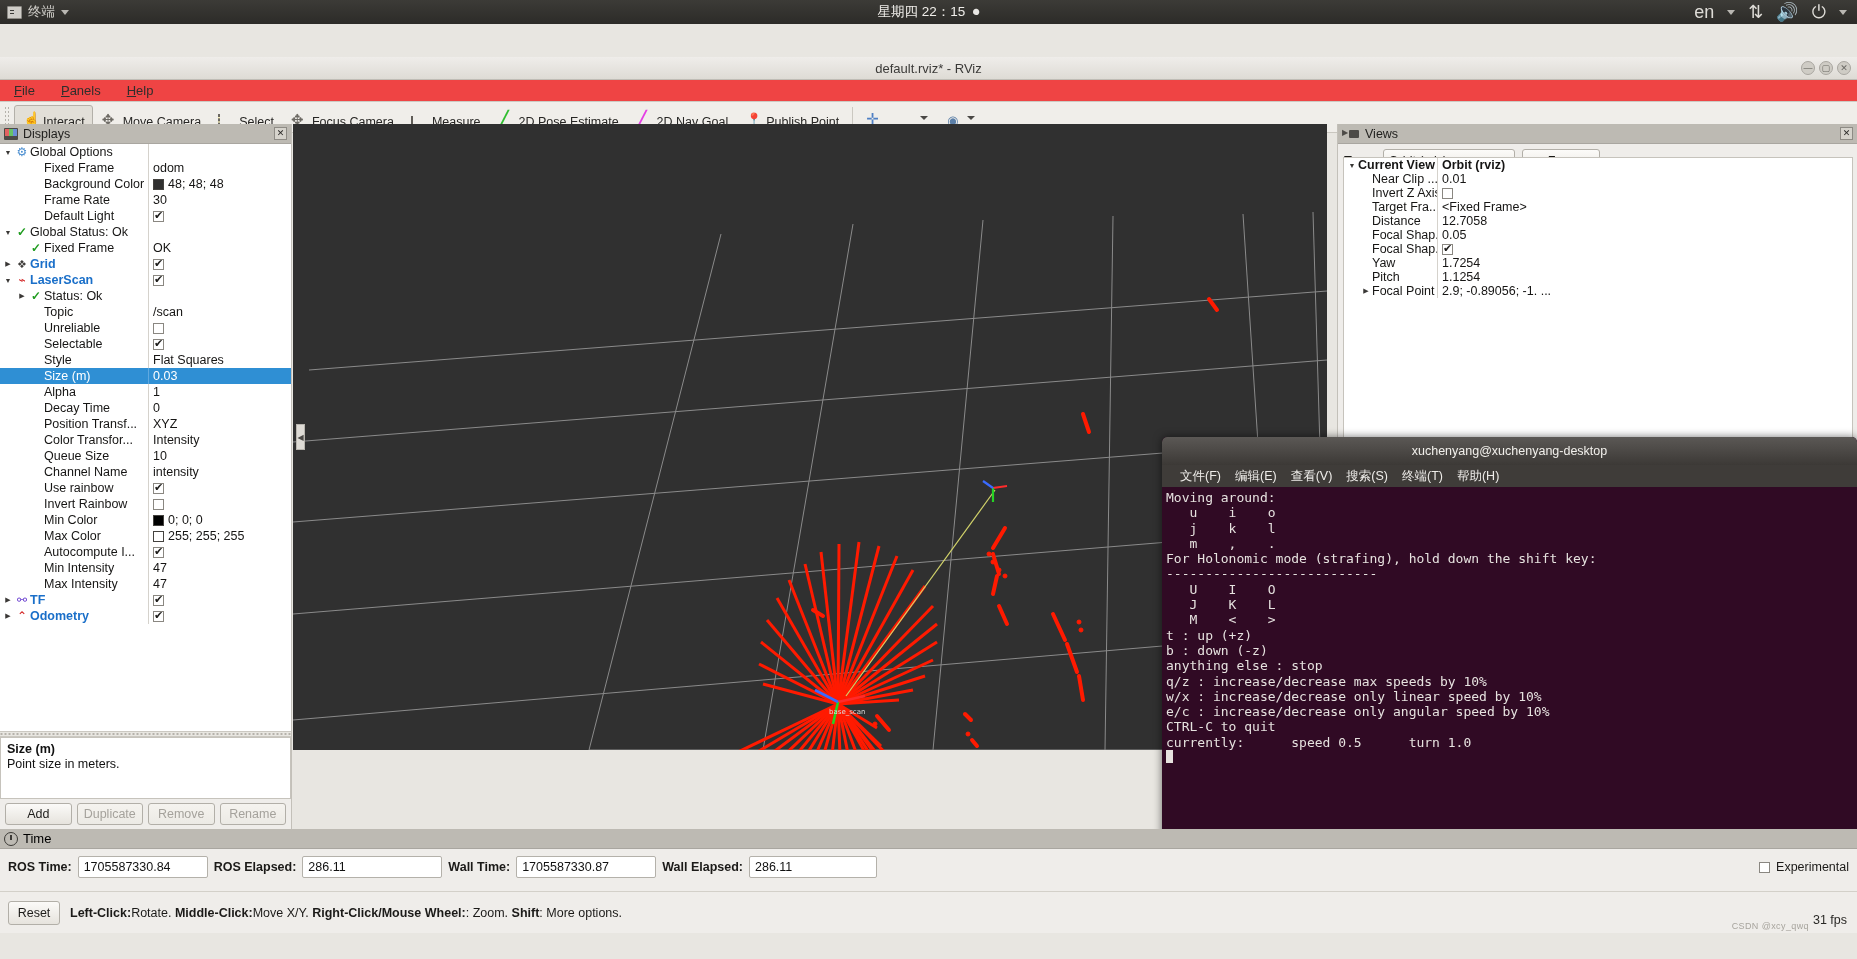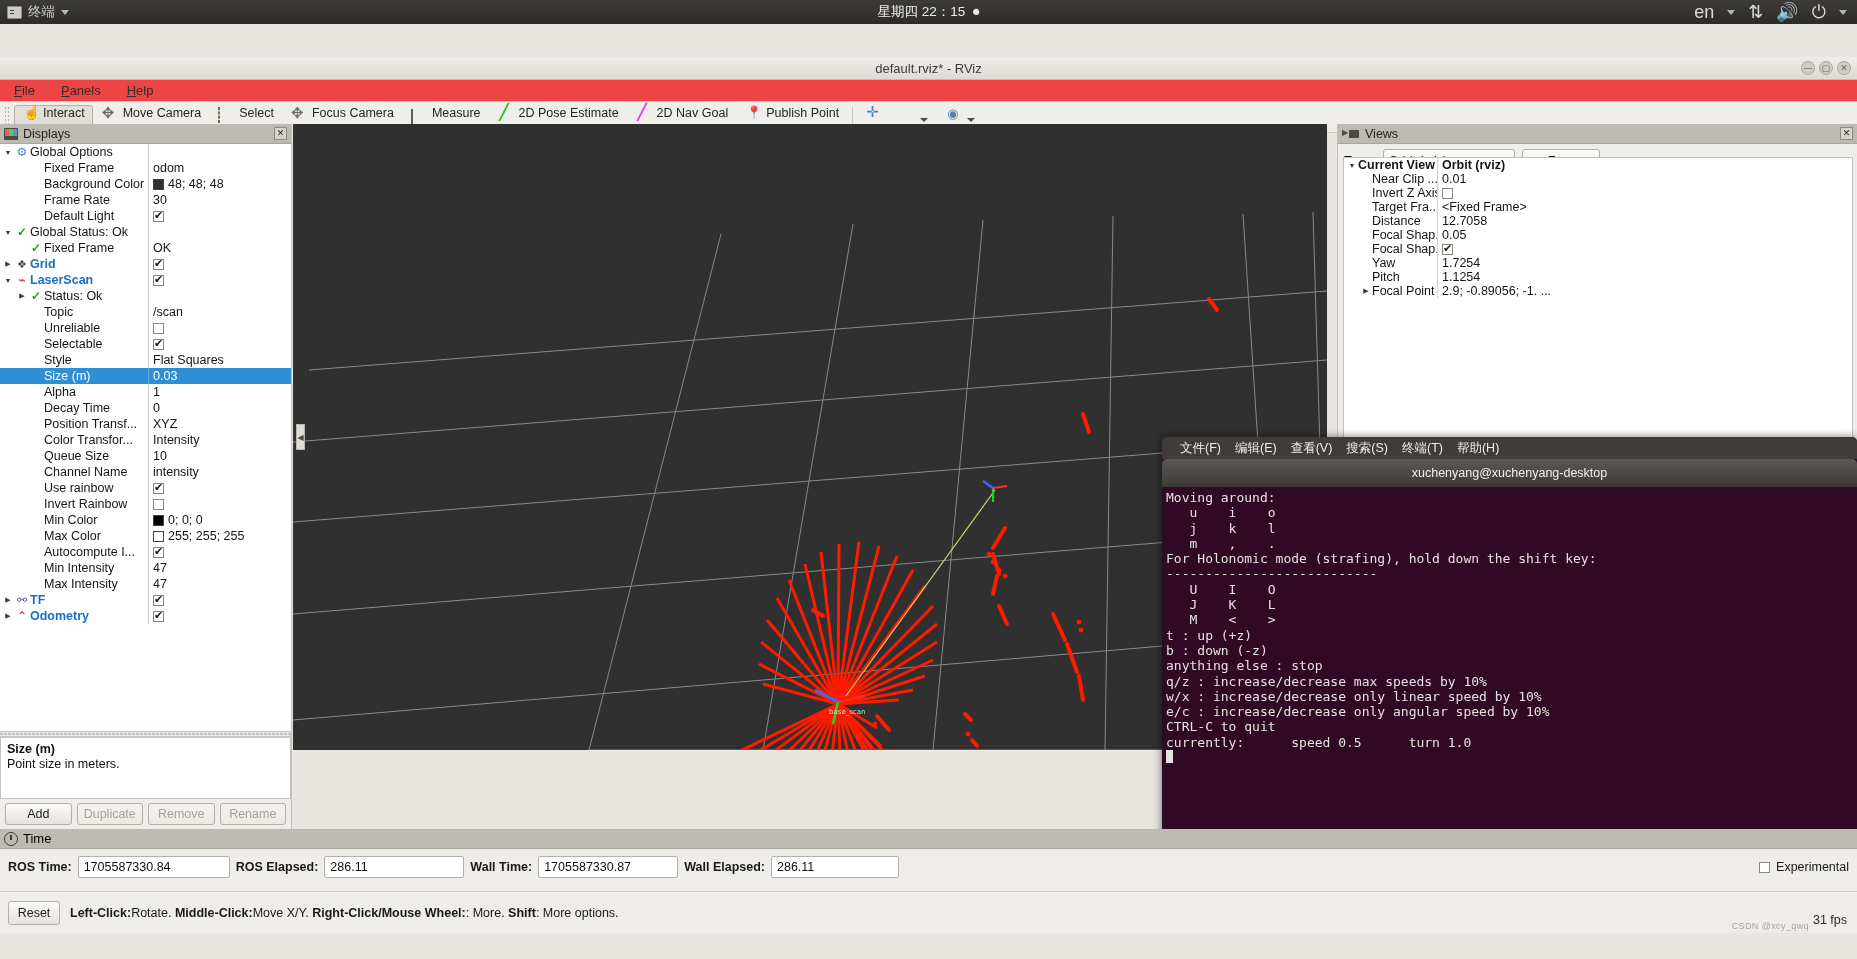--- a/index.html
+++ b/index.html
@@ -60,21 +60,21 @@
   #menu-bar .mi u { text-decoration:underline; }
   
   #toolbar {
     height:31px; background:#f0eeea; border-bottom:1px solid #c9c6bf;
     display:flex; align-items:center; padding-left:4px; gap:1px;
   }
   .tgrip { width:6px; height:22px;
     background-image:radial-gradient(#b5b2ab 1px, transparent 1px);
     background-size:3px 4px; margin-right:3px; }
   .tb-btn {
-    display:flex; align-items:flex-start; gap:5px; height:25px; padding:0 7px;
+    display:flex; align-items:flex-end; gap:5px; height:25px; padding:0 7px;
     font-size:12.5px; color:#262523; white-space:nowrap; border:1px solid transparent; border-radius:3px;
   }
   .tb-btn.active { background:#e2dfd8; border:1px solid #b3b0a9; }
   .tbsep { width:1px; height:20px; background:#cbc8c1; margin:0 4px; }
   .tb-ico { width:16px; height:16px; display:inline-block; position:relative; }
   
   .ic-hand:before { content:"☝"; font-size:14px; color:#333; position:absolute; left:1px; top:-2px; }
   .ic-move:before { content:"✥"; font-size:15px; color:#6d6a64; position:absolute; left:0; top:-2px; }
   .ic-select { border:1px dashed #6b6862; background:#f5edb8; width:14px; height:11px; top:2px; position:relative; }
   .ic-focus:before { content:"✥"; font-size:15px; color:#6d6a64; position:absolute; left:0; top:-2px; }
@@ -209,21 +209,21 @@
   
   #time-panel { position:absolute; left:0; top:705px; width:1857px; height:62px; background:#efedea; }
   #time-head { height:20px; background:#bdbab3; display:flex; align-items:center; padding:0 4px; gap:5px;
                border-bottom:1px solid #a9a6a0; }
   #time-fields { display:flex; align-items:center; gap:6px; padding:7px 8px; }
   #time-fields .fl { font-size:12.5px; color:#1b1a18; font-weight:bold; }
   .tfield {
     height:22px; border:1px solid #b4b1aa; background:#fff; border-radius:2px;
     padding:0 5px; display:flex; align-items:center; font-size:12.5px; color:#111;
   }
-  .w-ros { width:152px; } .w-rel { width:140px; } .w-wall { width:140px; } .w-wrel { width:128px; }
+  .w-ros { width:130px; } .w-rel { width:140px; } .w-wall { width:140px; } .w-wrel { width:128px; }
   #experimental { margin-left:auto; display:flex; align-items:center; gap:6px; font-size:12.5px; color:#1b1a18; }
   
   #status-bar {
     position:absolute; left:0; top:767px; width:1857px; height:42px; background:#efedea;
     display:flex; align-items:center; gap:10px; padding:0 8px; border-top:1px solid #d3d0c9;
   }
   #reset-btn {
     width:52px; height:24px; border:1px solid #b2afa8; border-radius:3px;
     background:linear-gradient(#fbfaf8,#e6e3dd); font-size:12.5px; color:#1d1c1a;
     display:flex; align-items:center; justify-content:center;
@@ -808,31 +808,31 @@
             <div class="vname" style="padding-left: 16px;">
               <span class="arrow r"></span>
               <span>Focal Point</span>
             </div>
             <div class="vval">2.9; -0.89056; -1. ...</div>
           </div>
         </div>
     </div>
 
     <div id="terminal">
+      <div id="term-title">
+        <span>xuchenyang@xuchenyang-desktop</span>
+      </div>
       <div id="term-menu">
           <span>文件(F)</span>
           <span>编辑(E)</span>
           <span>查看(V)</span>
           <span>搜索(S)</span>
           <span>终端(T)</span>
           <span>帮助(H)</span>
         </div>
-      <div id="term-title">
-        <span>xuchenyang@xuchenyang-desktop</span>
-      </div>
       <div id="term-body"><div class="line">Moving around:</div><div class="line">   u    i    o</div><div class="line">   j    k    l</div><div class="line">   m    ,    .</div><div class="line"></div><div class="line">For Holonomic mode (strafing), hold down the shift key:</div><div class="line">---------------------------</div><div class="line">   U    I    O</div><div class="line">   J    K    L</div><div class="line">   M    &lt;    &gt;</div><div class="line"></div><div class="line">t : up (+z)</div><div class="line">b : down (-z)</div><div class="line"></div><div class="line">anything else : stop</div><div class="line"></div><div class="line">q/z : increase/decrease max speeds by 10%</div><div class="line">w/x : increase/decrease only linear speed by 10%</div><div class="line">e/c : increase/decrease only angular speed by 10%</div><div class="line"></div><div class="line">CTRL-C to quit</div><div class="line"></div><div class="line">currently:      speed 0.5      turn 1.0 </div><div class="line"><span id="term-cursor"></span></div></div>
     </div>
 
     <div id="time-panel">
       <div id="time-head">
         <span class="ph-ico-time"></span>
         <span class="ph-title">Time</span>
       </div>
       <div id="time-fields">
         <span class="fl">ROS Time:</span>
@@ -845,19 +845,19 @@
         <span class="tfield w-wrel">286.11</span>
         <span id="experimental">
           <span class="chk"></span>
           <span>Experimental</span>
         </span>
       </div>
     </div>
 
     <div id="status-bar">
       <span id="reset-btn">Reset</span>
-      <span id="status-text"><b>Left-Click:</b><span>Rotate.  </span><b>Middle-Click:</b><span>Move X/Y.  </span><b>Right-Click/Mouse Wheel:</b><span>: More.  </span><b>Shift</b><span>: More options.</span></span>
+      <span id="status-text"><b>Left-Click:</b><span>Rotate.  </span><b>Middle-Click:</b><span>Move X/Y.  </span><b>Right-Click/Mouse Wheel:</b><span>: Zoom.  </span><b>Shift</b><span>: More options.</span></span>
       <span id="fps">31 fps</span>
       <span id="csdn">CSDN @xcy_qwq</span>
     </div>
 
   </div>
 </div>
 
 </body></html>

